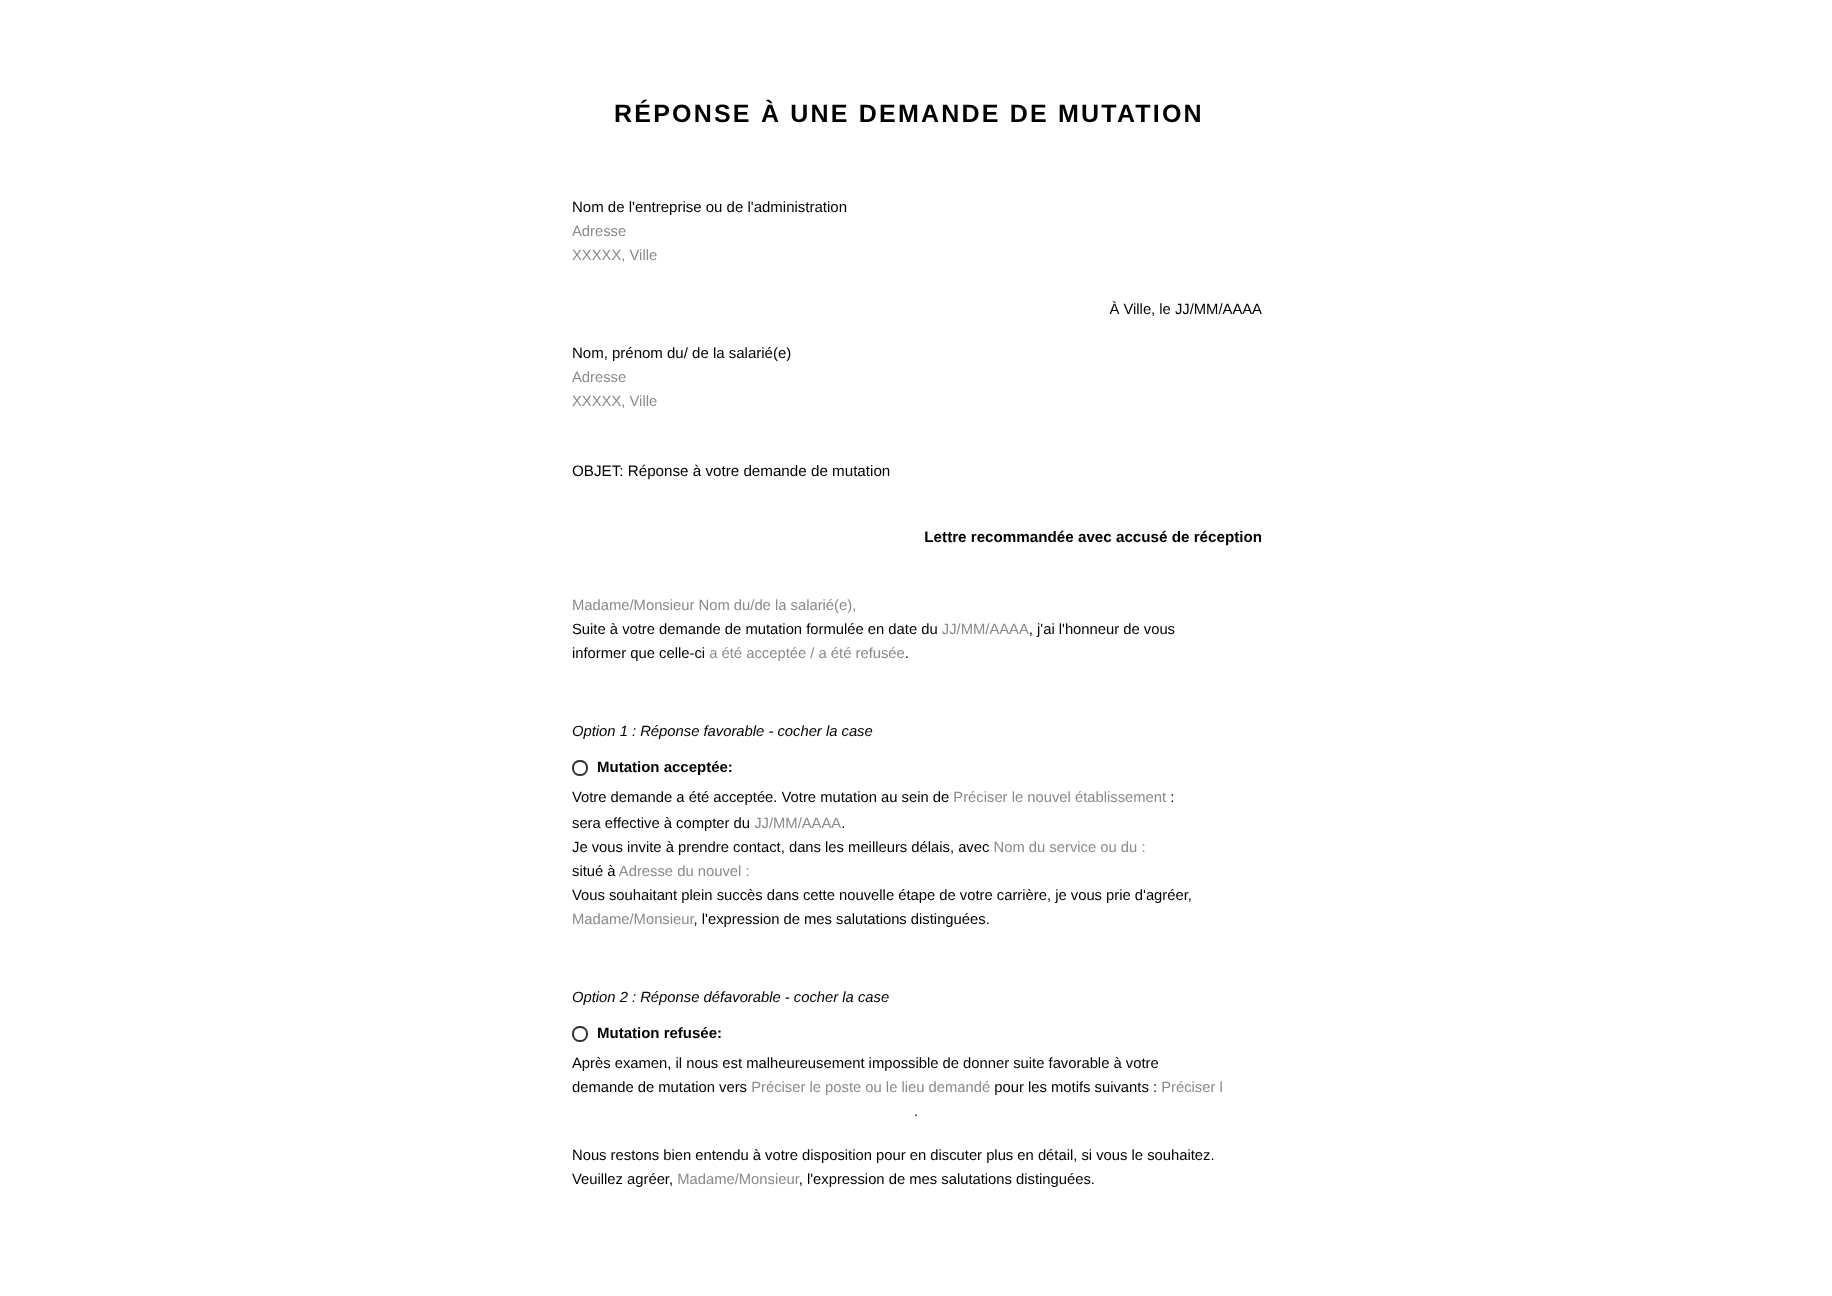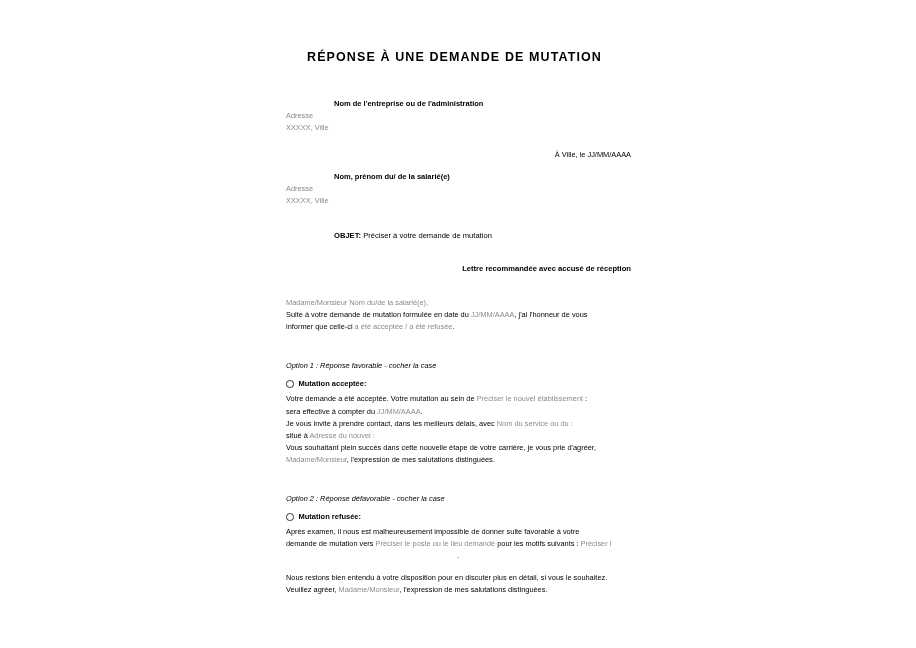--- a/index.html
+++ b/index.html
@@ -41,23 +41,22 @@
     text-align: center;
     color: #000;
     margin: 0 0 34px 0;
     white-space: nowrap;
     margin-left: -8px;
   }
   .block {
     margin-bottom: 0;
   }
   .bold {
-    font-weight: bold;
-    color: #000;
-    margin-left: 48px;
+    font-weight: normal;
+    color: #000;
   }
   .line {
     font-size: 7.4px;
     line-height: 1.62;
     color: #000;
   }
   .line.bold {
     font-size: 7.5px;
   }
   .grey {
@@ -147,21 +146,21 @@
 
       <div class="block">
         <div class="line bold">Nom, prénom du/ de la salarié(e)</div>
         <div class="line grey">Adresse</div>
         <div class="line grey">XXXXX, Ville</div>
       </div>
 
       <div class="spacer-24"></div>
 
       <div class="objet-line">
-        <span class="bold">OBJET:</span><span> Préciser à votre demande de mutation</span>
+        <span class="bold">OBJET:</span><span> Réponse à votre demande de mutation</span>
       </div>
 
       <div class="spacer-24"></div>
 
       <div class="recommande">Lettre recommandée avec accusé de réception</div>
 
       <div class="spacer-24"></div>
 
       <div class="line grey">Madame/Monsieur Nom du/de la salarié(e),</div>
 

